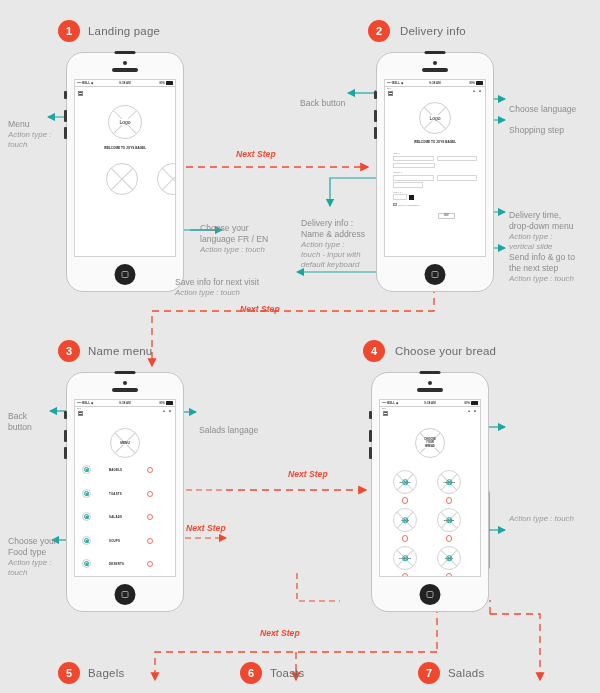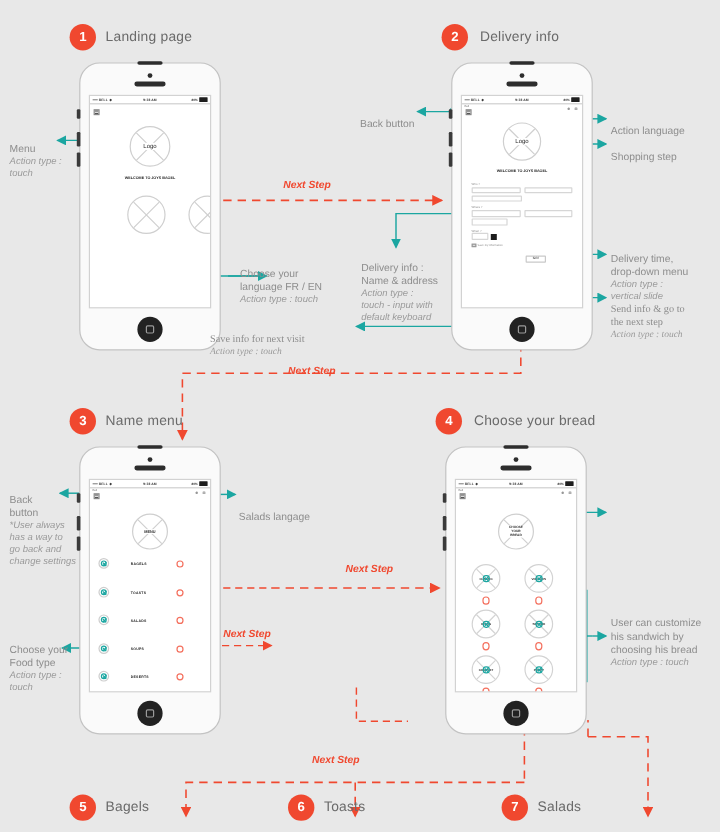--- a/index.html
+++ b/index.html
@@ -434,44 +434,44 @@
     </div>
     <div class="home-btn">
         <i></i>
       </div>
   </div>
 
   <div class="anno" style="left:300px;top:87px;">
     <span>Back button</span>
   </div>
   <div class="anno" style="left:509px;top:93px;">
-    <span>Action language</span>
+    <span>Choose language</span>
   </div>
   <div class="anno" style="left:509px;top:114px;">
     <span>Shopping step</span>
   </div>
   <div class="anno" style="left:301px;top:207px;">
     <span class="hdr">Delivery info :
 Name &amp; address</span>
     <span class="it">Action type :
 touch - input with
 default keyboard</span>
   </div>
   <div class="anno" style="left:509px;top:199px;">
     <span class="hdr">Delivery time,
 drop-down menu</span>
     <span class="it">Action type :
 vertical slide</span>
   </div>
-  <div class="anno" style="left:509px;top:241px;font-family:Liberation Serif, serif;">
+  <div class="anno" style="left:509px;top:241px;">
     <span class="hdr">Send info &amp; go to
 the next step</span>
     <span class="it">Action type : touch</span>
   </div>
-  <div class="anno" style="left:175px;top:266px;font-family:Liberation Serif, serif;">
+  <div class="anno" style="left:175px;top:266px;">
     <span class="hdr">Save info for next visit</span>
     <span class="it">Action type : touch</span>
   </div>
 
   <div class="nextstep" style="left:240px;top:304px;">Next Step</div>
 
   <div class="step-badge" style="left:58px;top:340px;">3</div>
   <div class="step-title" style="left:88px;top:345px;">Name menu</div>
 
   <div class="phone" style="left:66px;top:372px;">
@@ -541,24 +541,20 @@
 
     </div>
     <div class="home-btn">
         <i></i>
       </div>
   </div>
 
   <div class="anno" style="left:8px;top:400px;">
     <span class="hdr">Back
 button</span>
-    <span class="it">*User always
-has a way to
-go back and
-change settings</span>
   </div>
   <div class="anno" style="left:199px;top:414px;">
     <span class="hdr">Salads langage</span>
   </div>
   <div class="anno" style="left:8px;top:525px;">
     <span class="hdr">Choose your
 Food type</span>
     <span class="it">Action type :
 touch</span>
   </div>
@@ -631,23 +627,20 @@
       <div class="bread-dot" style="left:65.5px;top:135px;"></div>
       <div class="bread-dot" style="left:21.5px;top:173px;"></div>
       <div class="bread-dot" style="left:65.5px;top:173px;"></div>
     </div>
     <div class="home-btn">
         <i></i>
       </div>
   </div>
 
   <div class="anno" style="left:509px;top:503px;width:88px;">
-    <span class="hdr">User can customize
-his sandwich by
-choosing his bread</span>
     <span class="it">Action type : touch</span>
   </div>
 
   <div class="nextstep" style="left:260px;top:628px;">Next Step</div>
 
   <div class="step-badge" style="left:58px;top:662px;">5</div>
   <div class="step-title" style="left:88px;top:667px;">Bagels</div>
 
   <div class="step-badge" style="left:240px;top:662px;">6</div>
   <div class="step-title" style="left:270px;top:667px;">Toasts</div>

